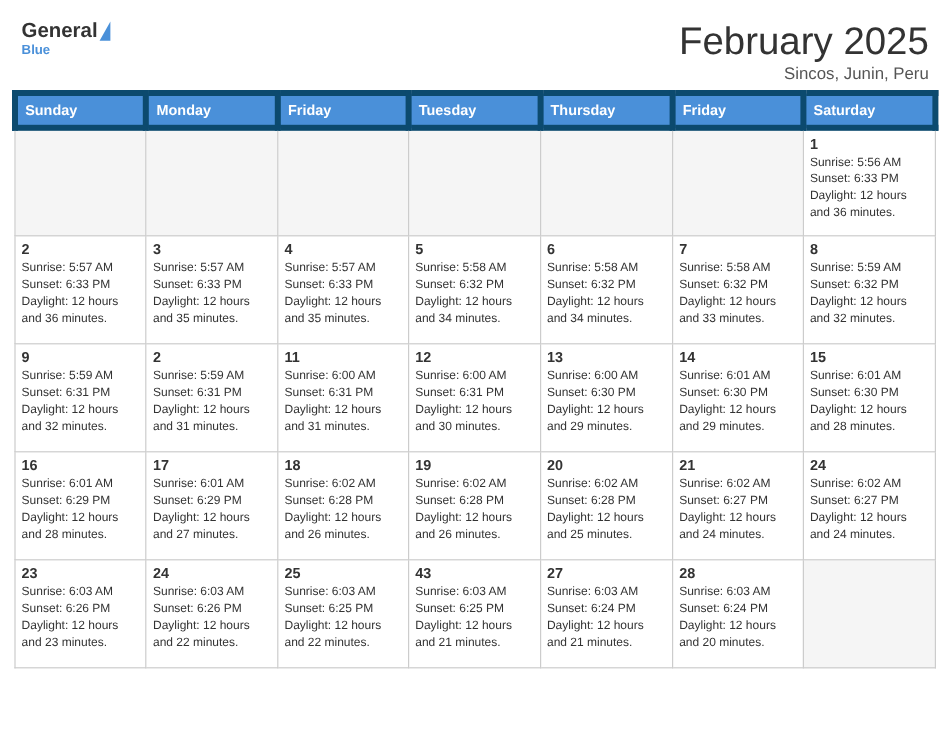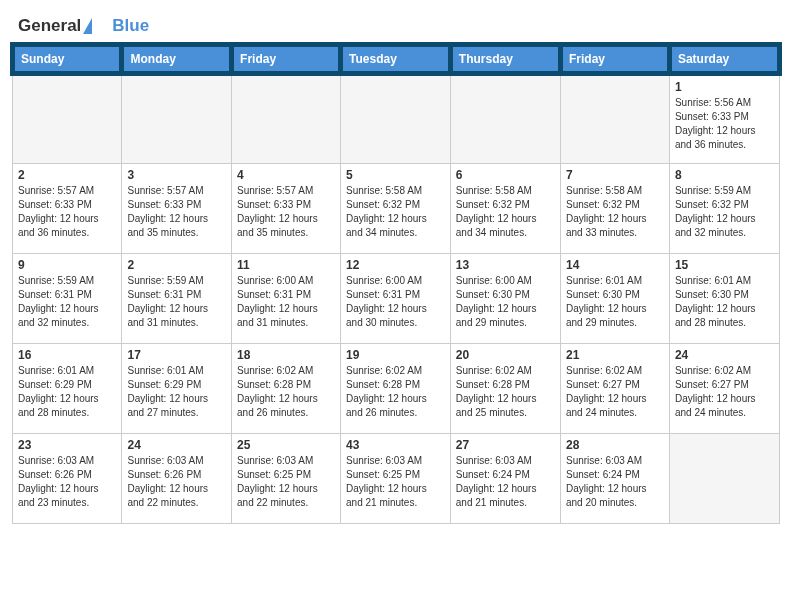--- a/index.html
+++ b/index.html
@@ -12,21 +12,21 @@
     }
     .header {
       display: flex;
       justify-content: space-between;
       align-items: flex-start;
       margin-bottom: 4px;
       padding: 6px 8px 2px 8px;
     }
     .logo {
       display: flex;
-      flex-direction: row;
+      flex-direction: column;
       align-items: flex-start;
     }
     .title-block {
       text-align: right;
     }
     .month-title {
       font-size: 32px;
       font-weight: normal;
       color: #333;
     }
@@ -74,24 +74,23 @@
     .logo-row {
       display: flex;
       align-items: center;
     }
     .logo-text-general {
       font-size: 17px;
       font-weight: bold;
       color: #333;
     }
     .logo-text-blue {
-      font-size: 17px;
+      font-size: 11px;
       font-weight: bold;
       color: #4a90d9;
-      margin-left: 20px;
     }
     .triangle-shape {
       width: 0;
       height: 0;
       border-left: 9px solid transparent;
       border-right: 0px solid transparent;
       border-bottom: 16px solid #4a90d9;
       display: inline-block;
       margin-left: 2px;
       margin-bottom: 0px;
@@ -100,20 +99,24 @@
 </head>
 <body>
 
 <div class="header">
   <div class="logo">
     <div class="logo-row">
       <span class="logo-text-general">General</span>
       <span class="triangle-shape"></span>
     </div>
     <span class="logo-text-blue">Blue</span>
+  </div>
+  <div class="title-block">
+    <div class="month-title">February 2025</div>
+    <div class="location">Sincos, Junin, Peru</div>
   </div>
 </div>
 
 <table class="calendar">
   <thead>
     <tr>
     <th>Sunday</th>
         <th>Monday</th>
         <th>Friday</th>
         <th>Tuesday</th>

